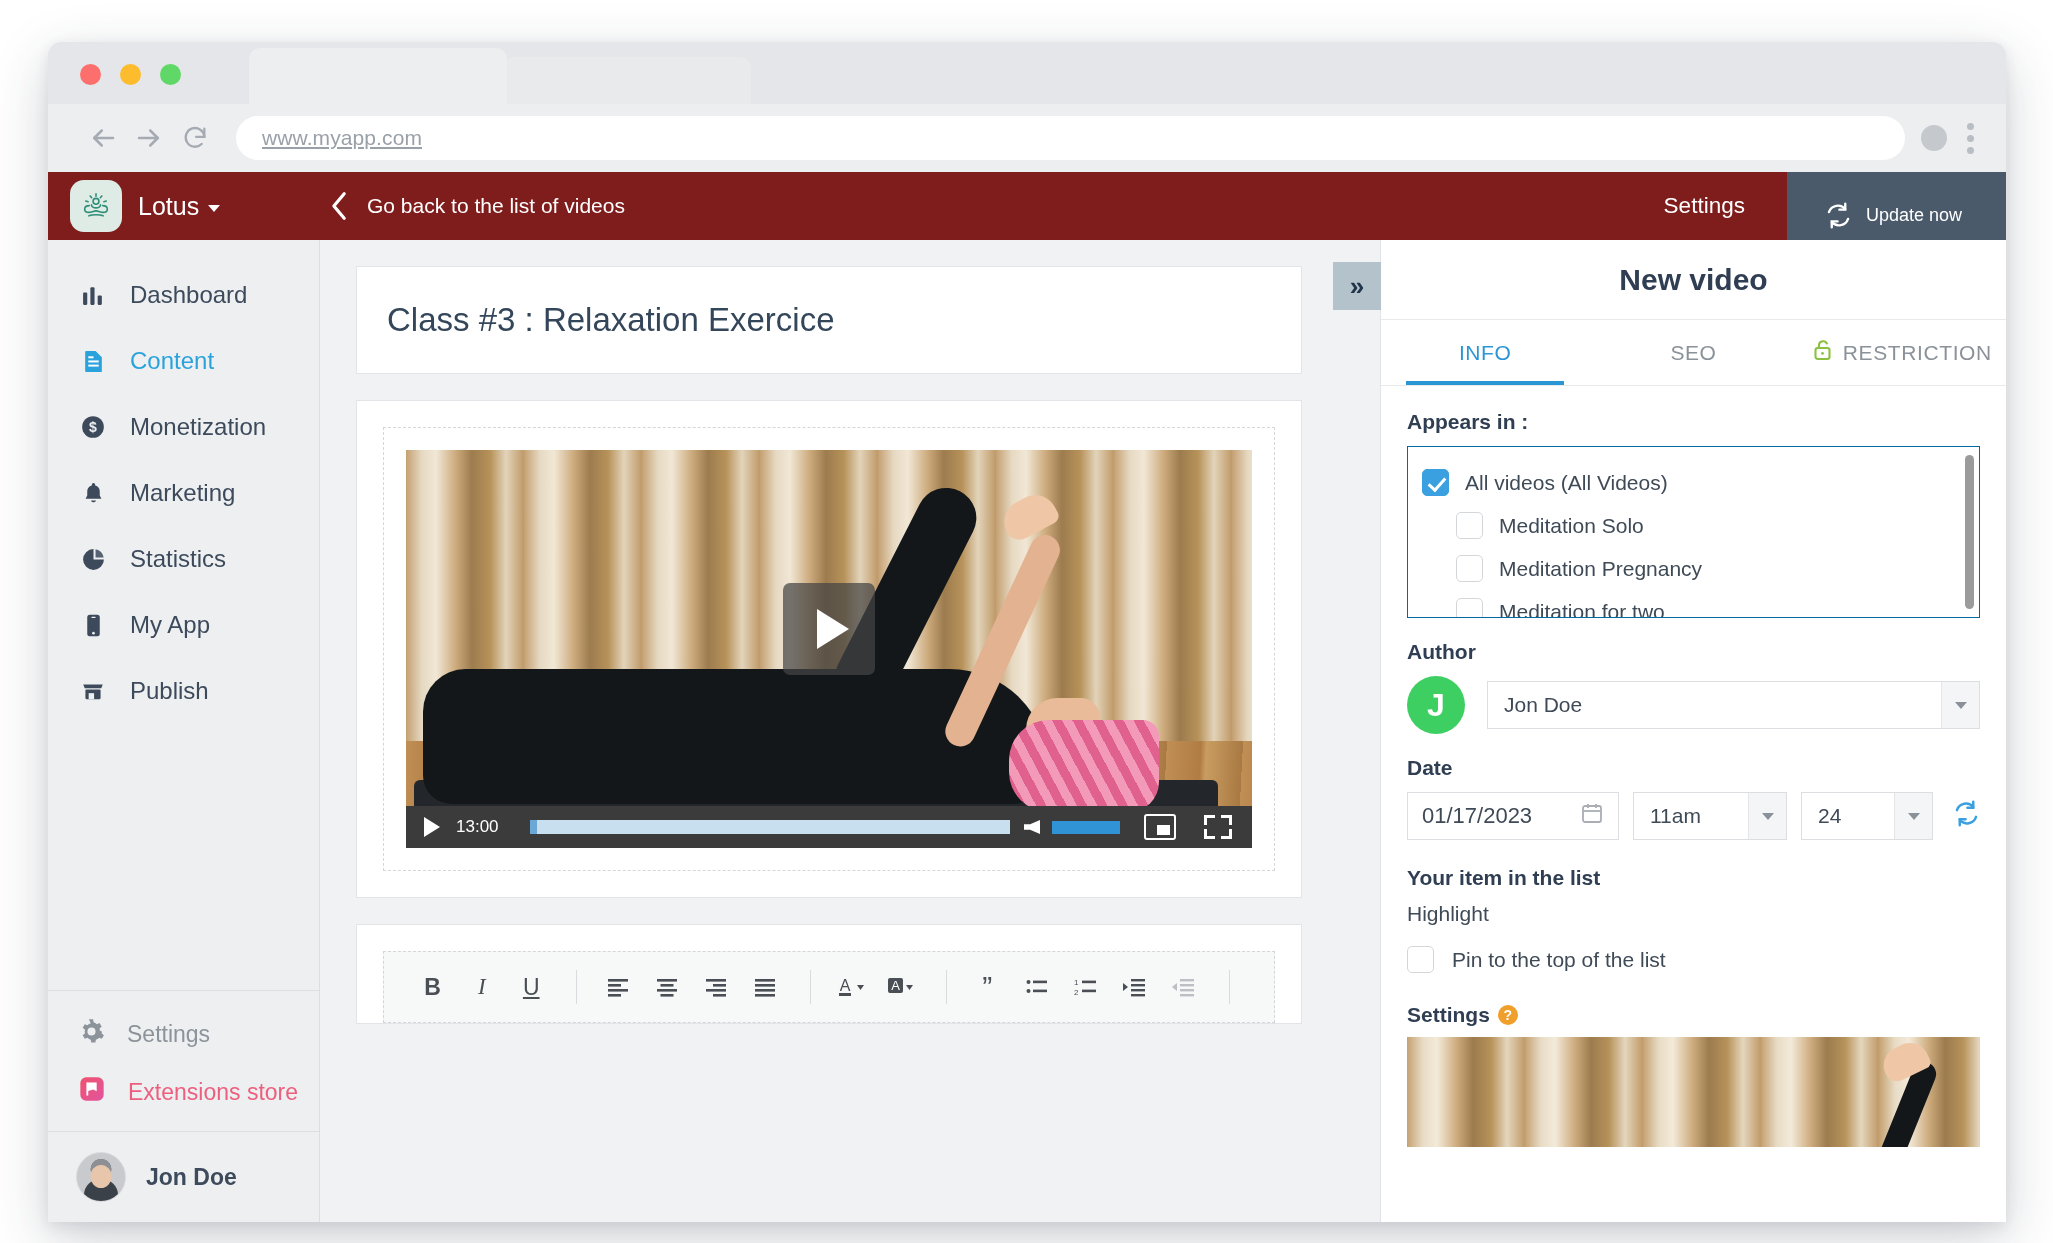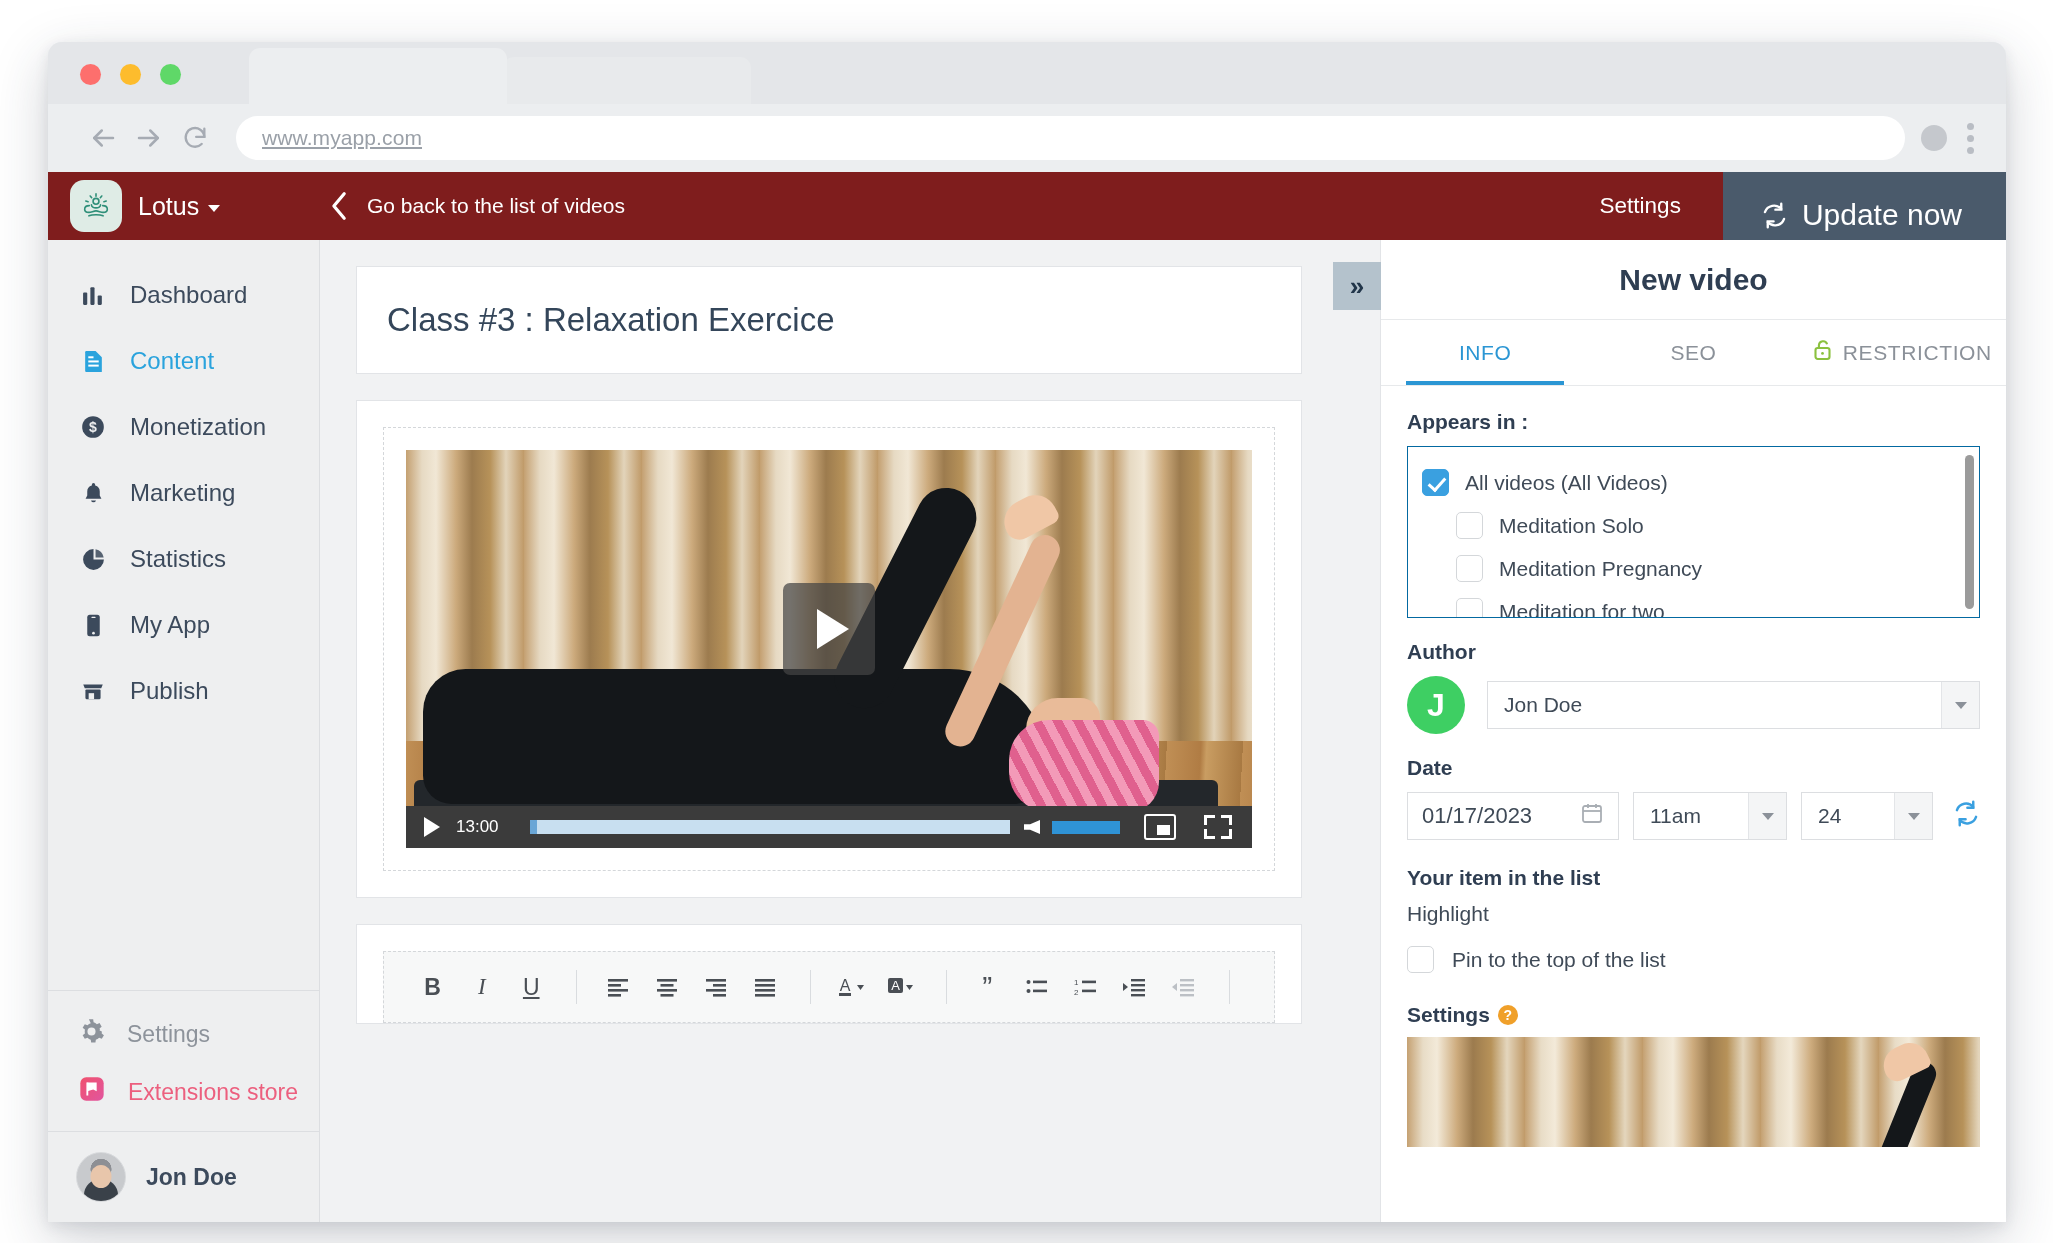--- a/index.html
+++ b/index.html
@@ -119,21 +119,21 @@
     flex: 1 1 auto;
   }
   .appbar-actions { display: flex; align-items: stretch; flex: 0 0 auto; }
   .btn-preview {
     display: flex; align-items: center; padding: 0 42px;
     color: #fff; font-size: 22.5px;
   }
   .btn-update {
     display: flex; align-items: center; gap: 14px;
     padding: 18px 44px 0 38px;
-    background: #4a5a6b; color: #fff; font-size: 30px;
+    background: #4a5a6b; color: #fff; font-size: 18px;
   }
 
   
   .body {
     display: flex;
     height: calc(1180px - 62px - 68px - 68px);
     background: #f1f2f3;
   }
 
   

